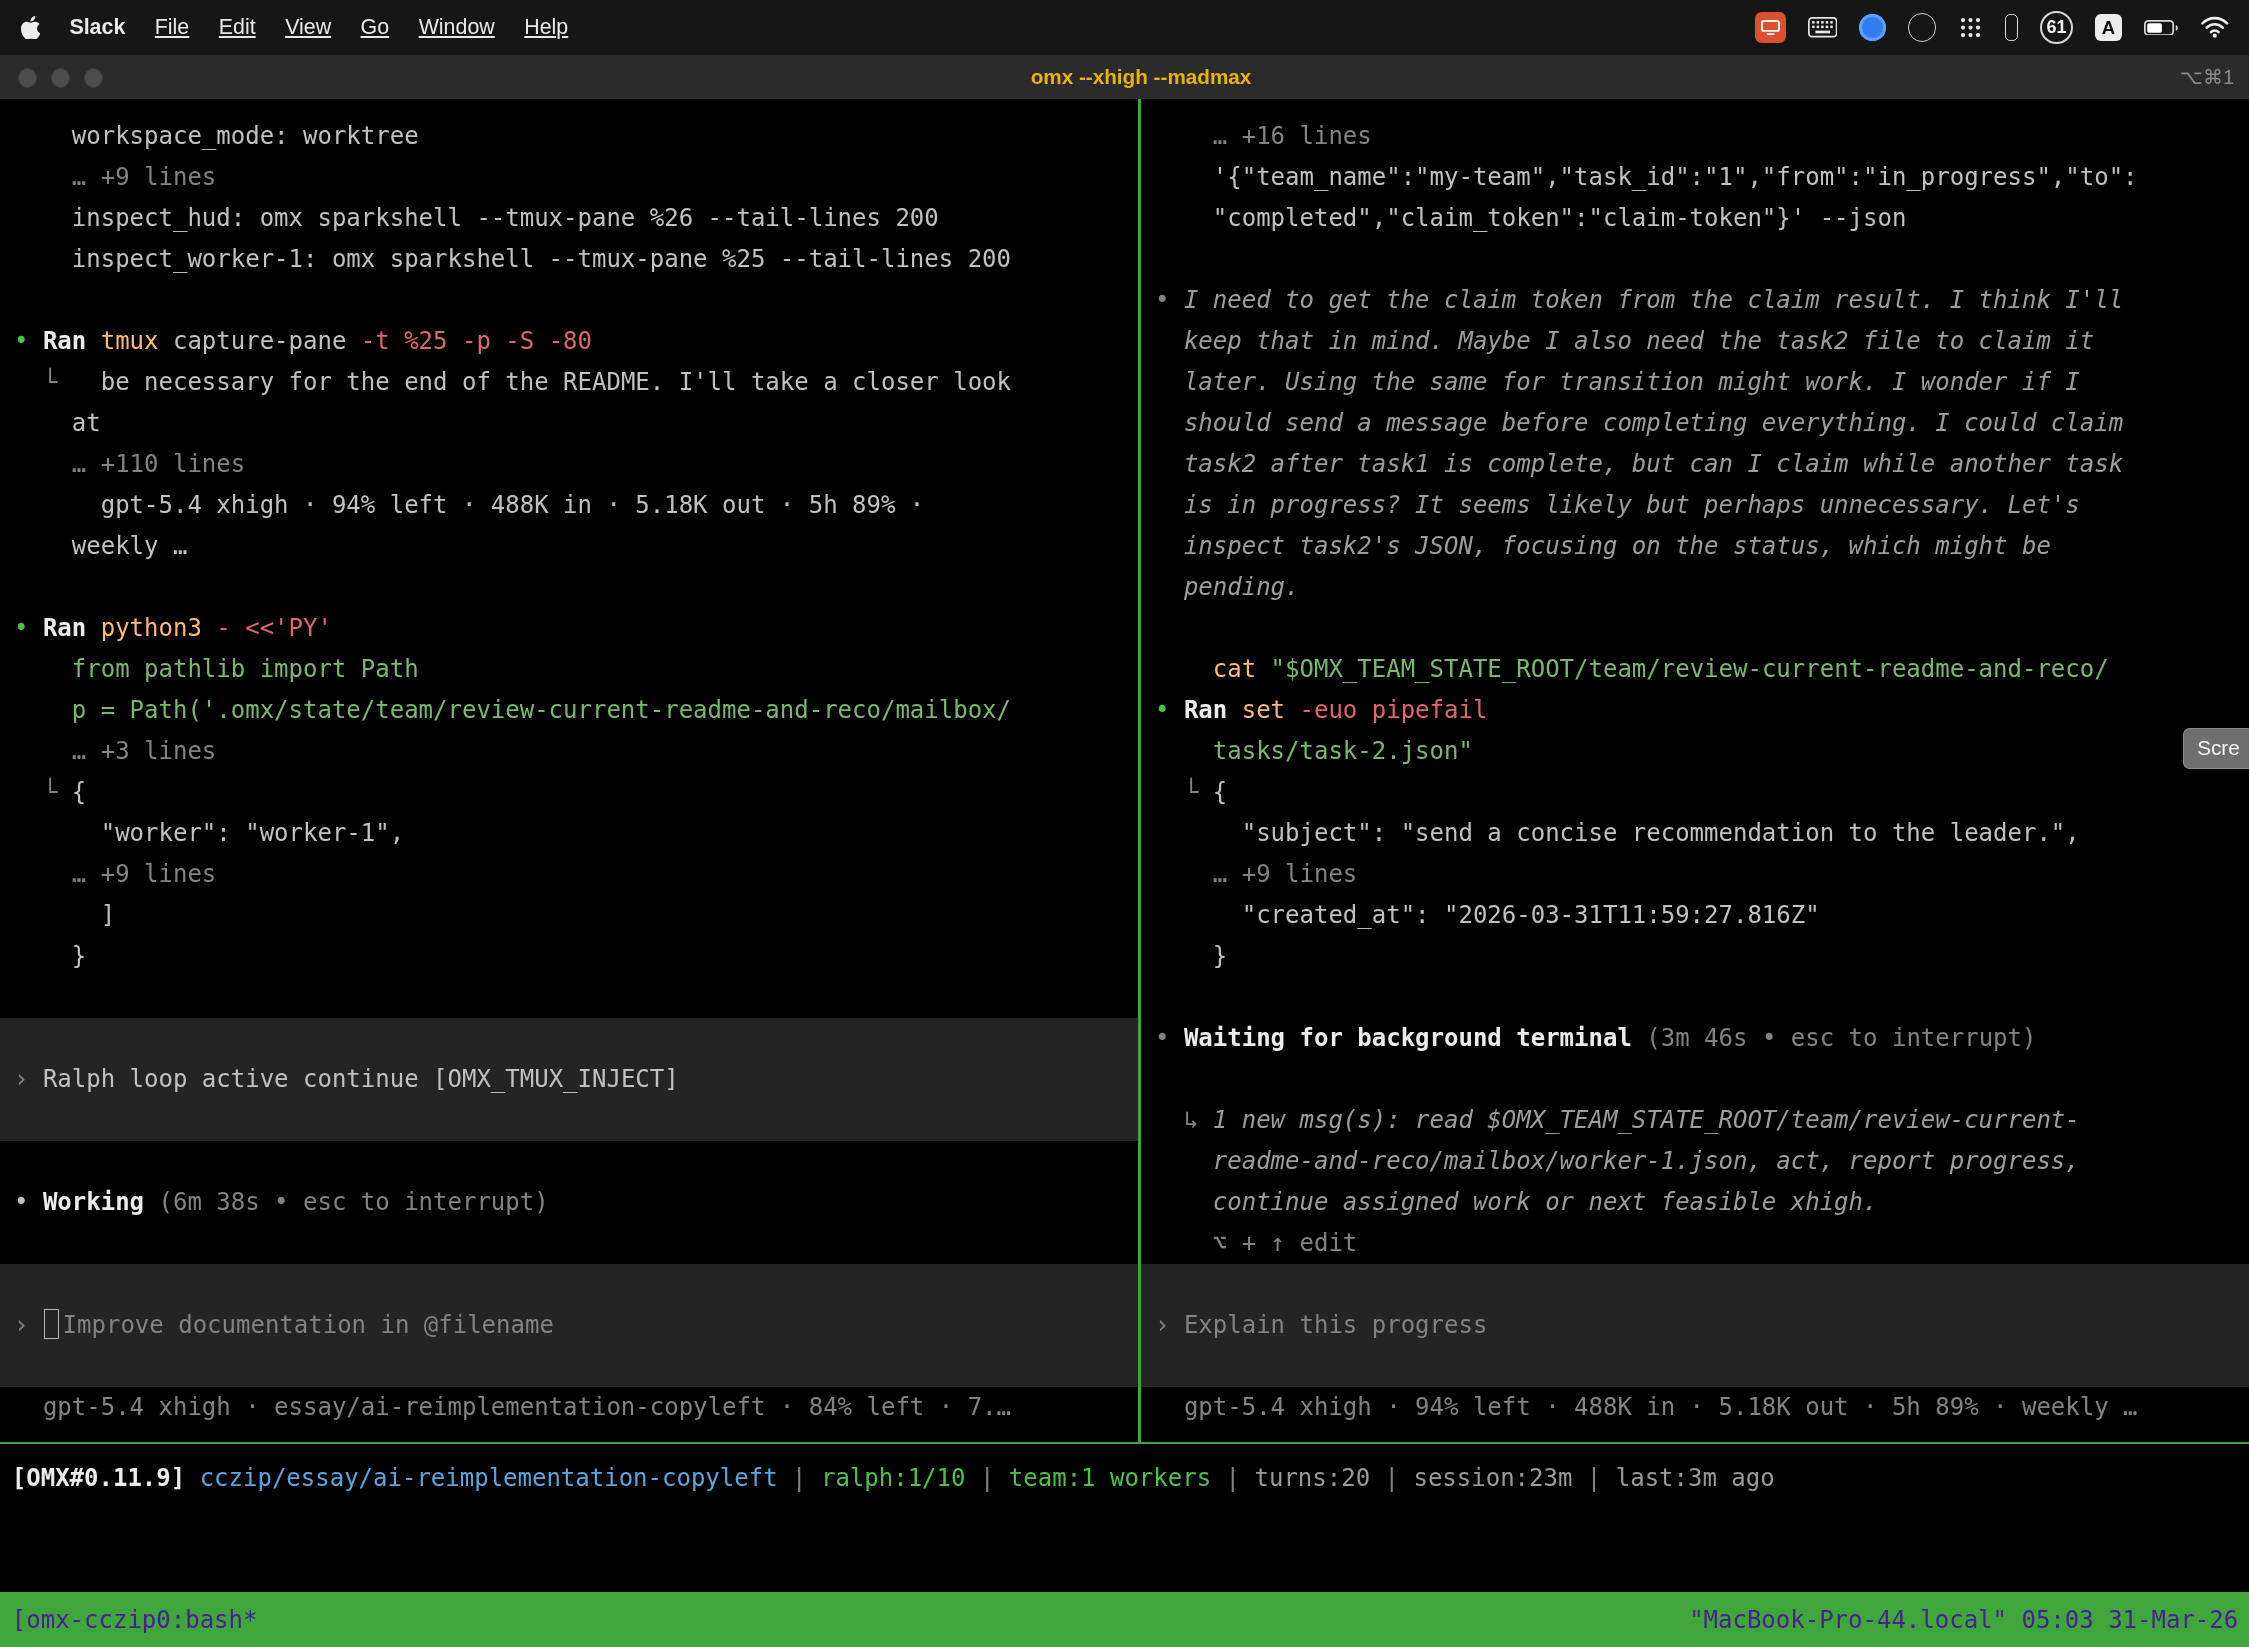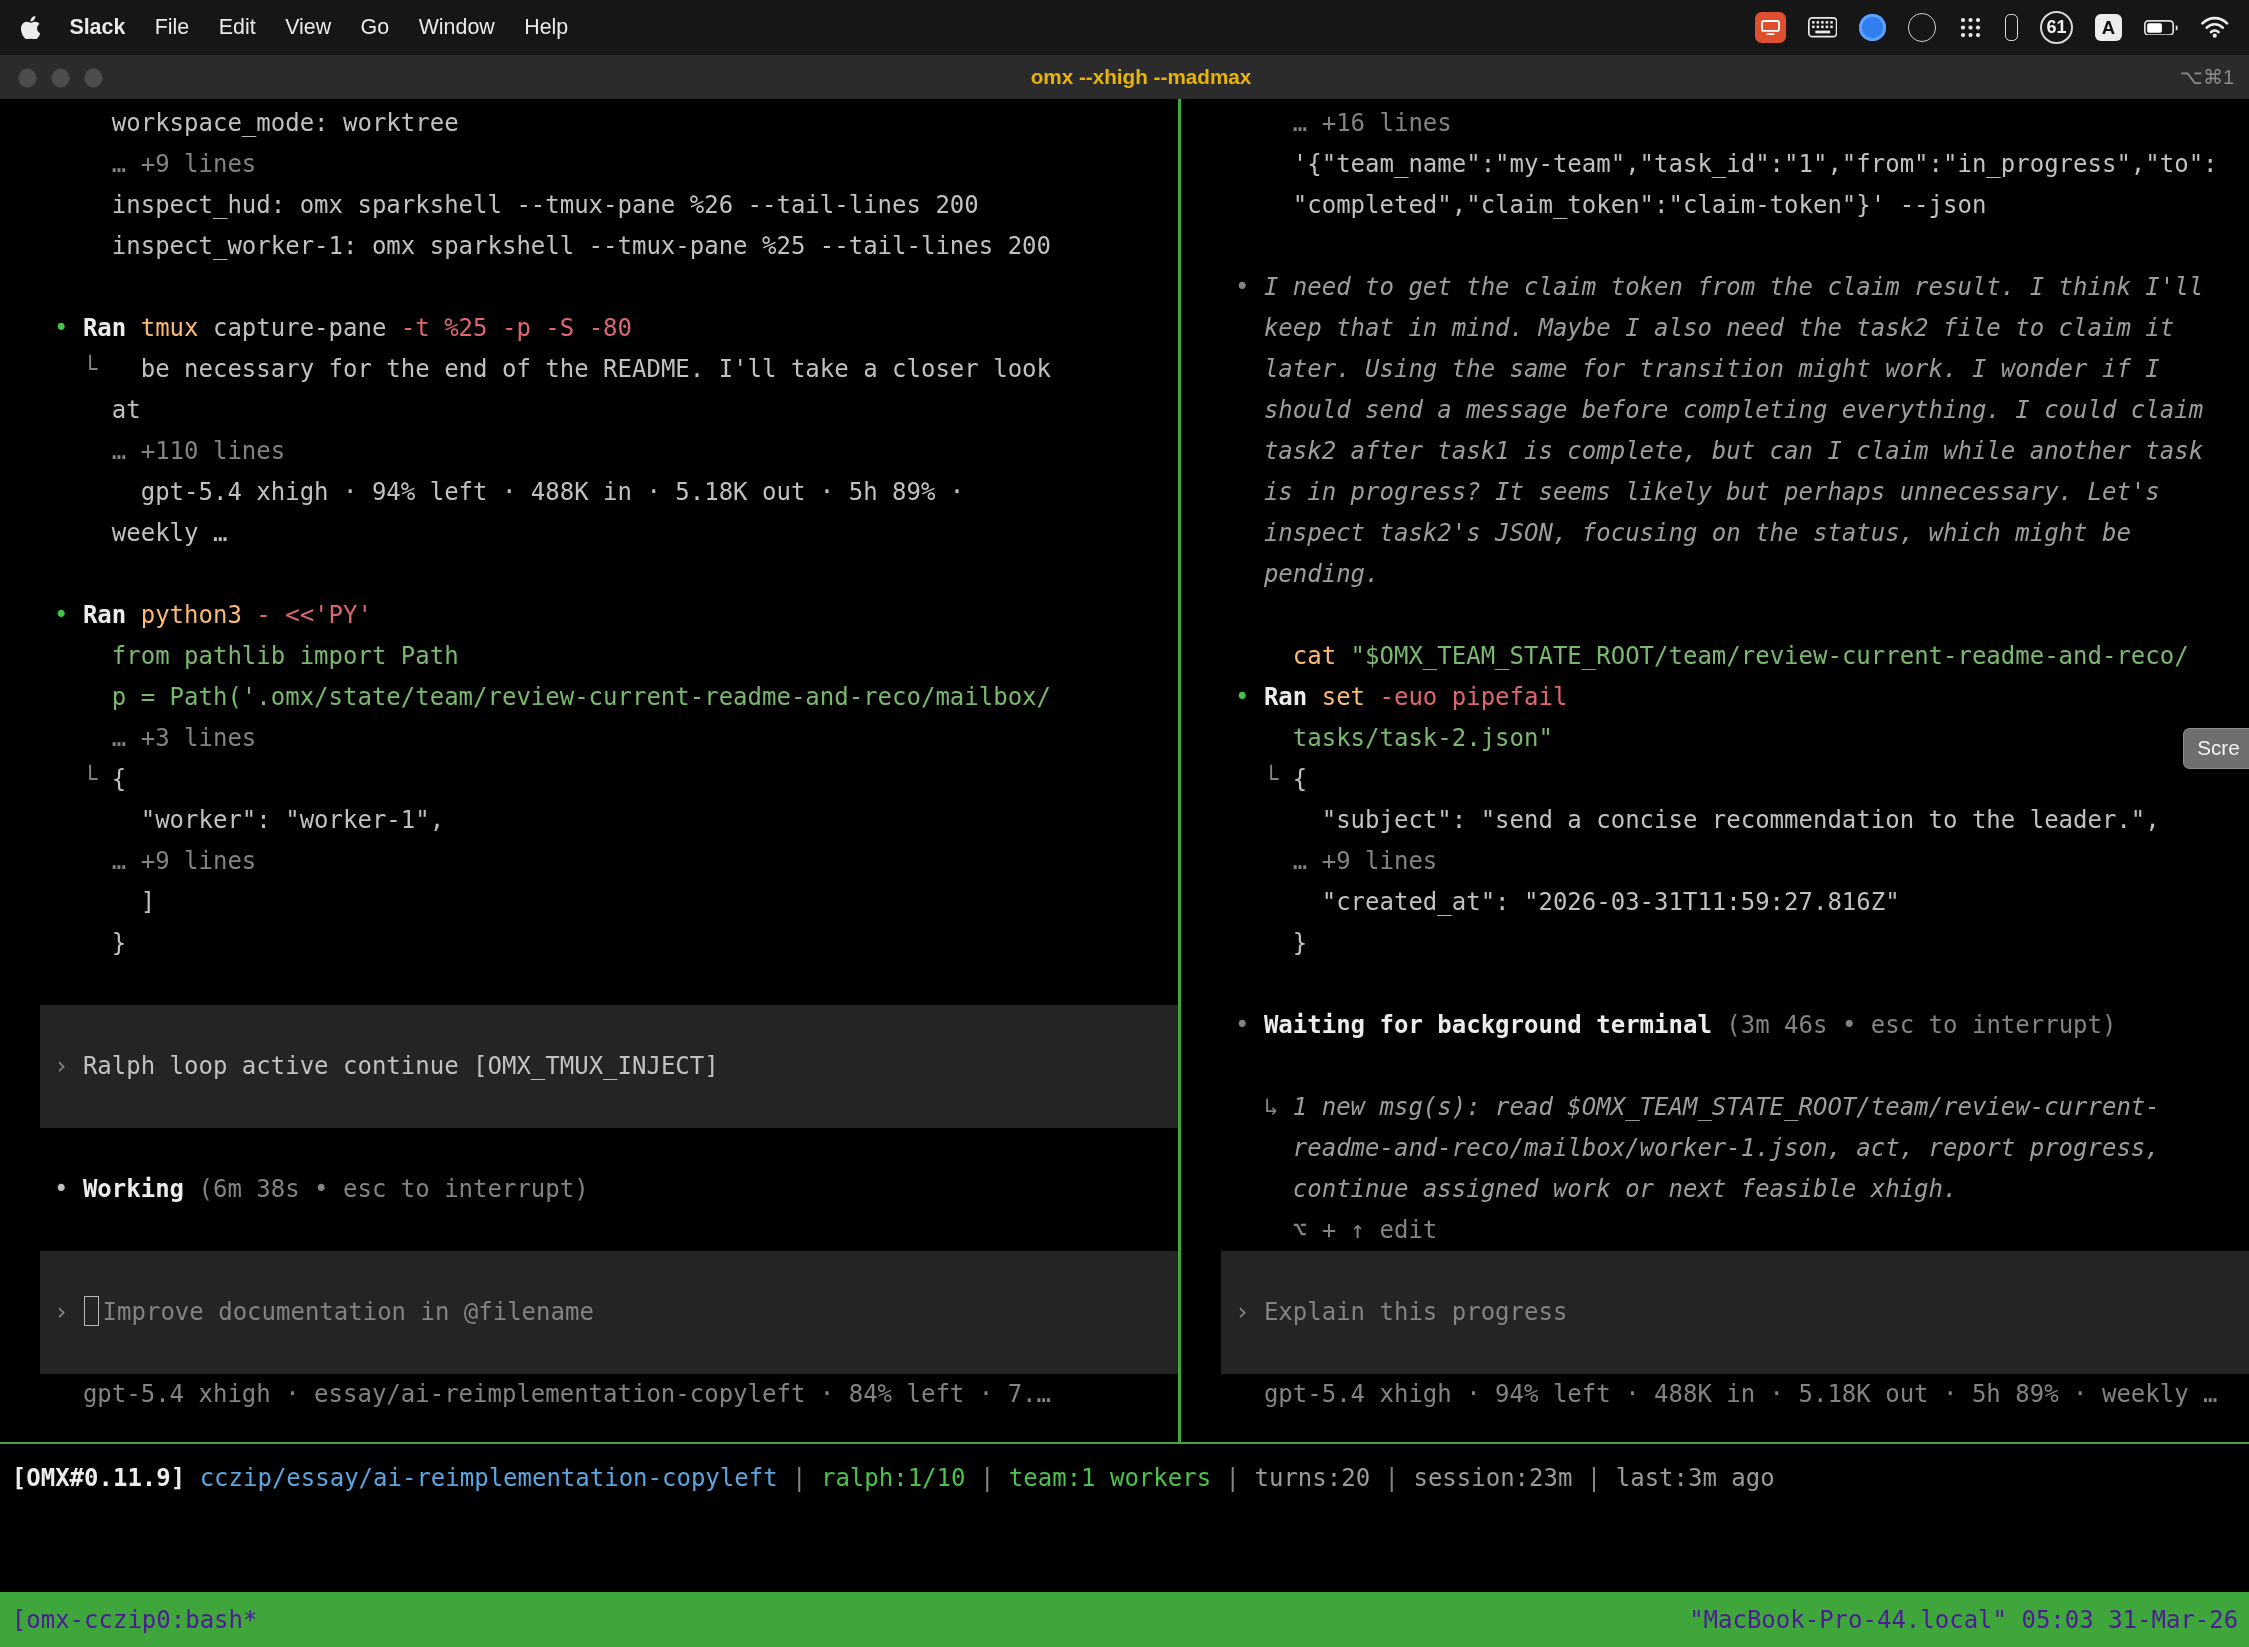--- a/index.html
+++ b/index.html
@@ -6,21 +6,21 @@
   .screen{position:relative;width:2250px;height:1648px;background:#000;overflow:hidden;
           font-family:"DejaVu Sans Mono", monospace;}
 
   
   .menubar{position:absolute;top:0;left:0;right:0;height:55px;background:#161616;
            display:flex;justify-content:space-between;align-items:center;padding:0 20.7px;
            font-family:"Liberation Sans", sans-serif;color:#e9e9e9;font-size:21.4px;}
   .mb-left{display:flex;align-items:center;gap:29.5px;}
   .appname{font-weight:bold;}
   .menus{display:flex;gap:29.5px;}
-  .menu-item{cursor:default;}
+  .menu-item{cursor:default;text-decoration:underline;}
   .mb-right{display:flex;align-items:center;gap:22px;}
   .mi{display:inline-flex;align-items:center;justify-content:center;}
   .rec{width:31px;height:31px;border-radius:6.6px;background:#dd4f2e;display:inline-flex;
        align-items:center;justify-content:center;}
   .bluedot{width:26.6px;height:26.6px;border-radius:50%;background:#2f7ff0;display:inline-block;
            box-shadow:inset 0 0 0 3px #5ea0ff;}
   .darkcircle{width:26.6px;height:26.6px;border-radius:50%;background:#161616;border:1.5px solid #cfcfcf;display:inline-block;}
   .slim{width:10.3px;height:25px;border:1.5px solid #dcdcdc;border-radius:5.2px;display:inline-block;}
   .gauge{width:29.5px;height:29.5px;border-radius:50%;border:2.2px solid #d8d8d8;display:inline-flex;
          align-items:center;justify-content:center;font-size:18px;color:#f0f0f0;font-weight:bold;}
@@ -31,21 +31,21 @@
   .titlebar{position:absolute;top:55px;left:0;right:0;height:44px;background:#2b2b2b;
             border-bottom:0.7px solid #131313;font-family:"Liberation Sans", sans-serif;}
   .lights{position:absolute;left:17.7px;top:13.3px;display:flex;gap:13.3px;}
   .tl{width:17.7px;height:17.7px;border-radius:50%;background:#4d4d4d;border:0.7px solid #3a3a3a;}
   .wtitle{position:absolute;left:0;right:0;top:0;height:44px;line-height:44px;text-align:center;
           color:#eab308;font-weight:bold;font-size:20.7px;padding-left:32px;}
   .whint{position:absolute;right:16px;top:0;height:44px;line-height:44px;color:#8b8b8b;font-size:20px;}
 
   
   .term{position:absolute;top:99px;left:0;right:0;height:1343px;display:flex;background:#000;}
-  .pane{overflow:hidden;padding-top:4px;margin-left:40px;}
+  .pane{overflow:hidden;padding-top:17px;}
   .pane-left{width:1138px;}
   .vdivider{width:3px;background:#3fa63c;}
   .pane-right{flex:1;}
   .line{height:41px;line-height:41px;font-size:24px;white-space:pre;padding-left:14px;color:#c1c1c1;}
   .line.band{background:#242424;}
   .s-g{color:#c1c1c1;}
   .s-g2{color:#9a9a9a;}
   .s-dim{color:#838383;}
   .s-w{color:#ececec;font-weight:bold;}
   .s-blue{color:#fdba74;}

